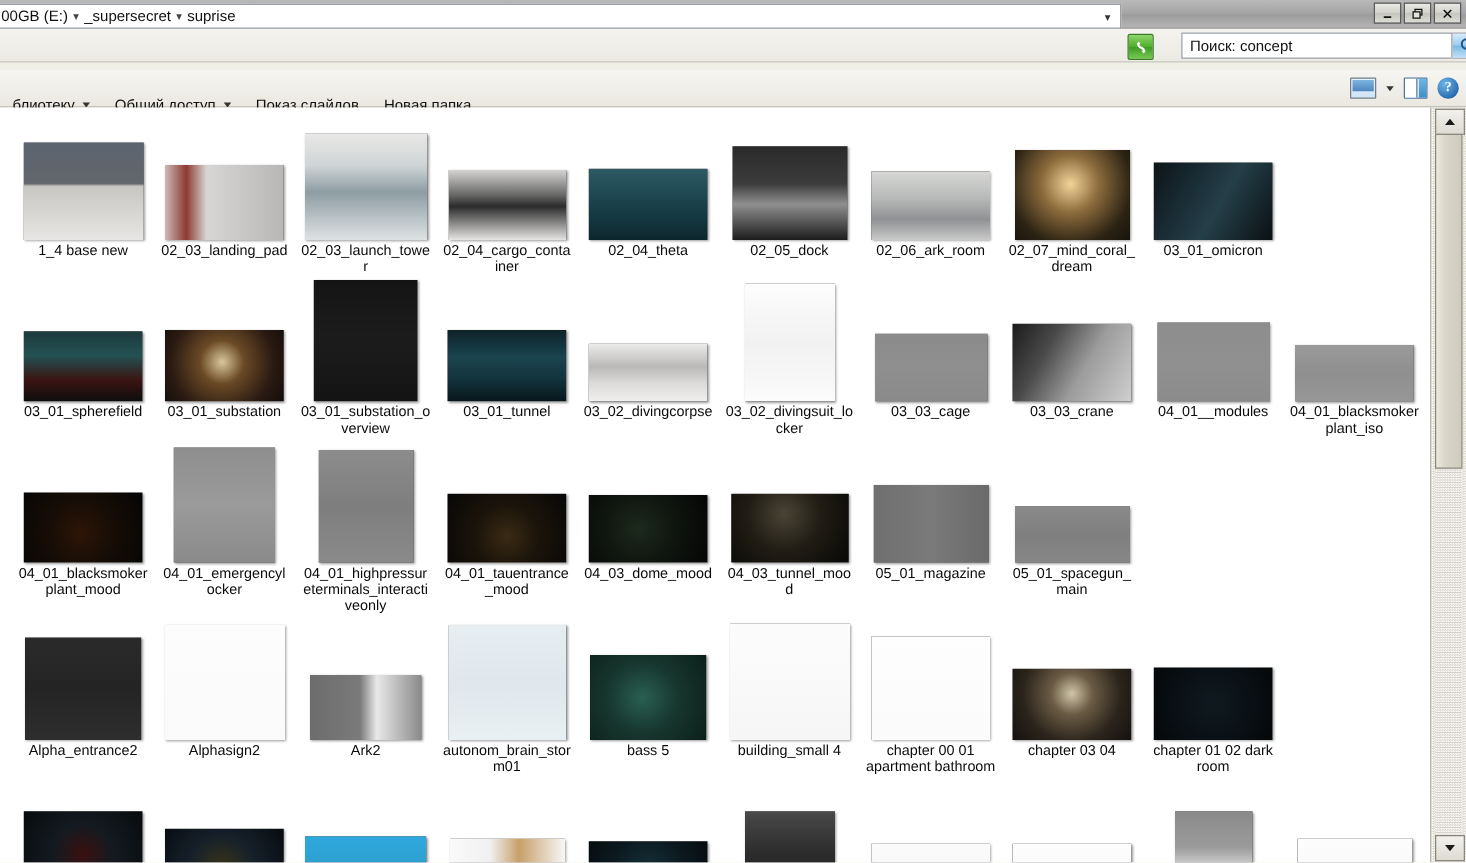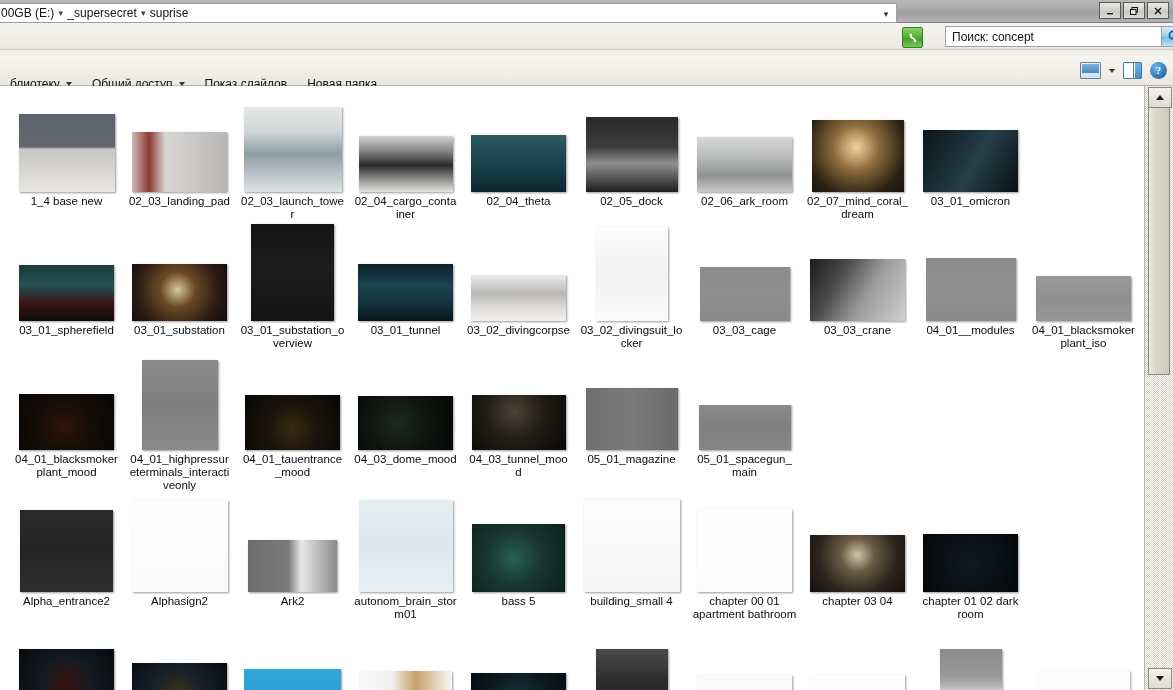--- a/index.html
+++ b/index.html
@@ -396,20 +396,28 @@
           <div class="cell">
             <div class="thumbwrap">
               <div class="thumb" style="width: 95px; height: 56px;">
                 <div class="art" style="background: radial-gradient(circle at 48% 58%, rgb(45, 21, 7) 0%, rgb(22, 13, 6) 45%, rgb(5, 5, 5) 100%); position: absolute; inset: 0px;"></div>
               </div>
             </div>
             <div class="label">04_01_blacksmoker plant_mood</div>
           </div>
           <div class="cell">
             <div class="thumbwrap">
+              <div class="thumb" style="width: 81px; height: 92px;">
+                <div class="art" style="background: linear-gradient(rgb(142, 142, 142) 0%, rgb(154, 154, 154) 50%, rgb(138, 138, 138) 100%); position: absolute; inset: 0px;"></div>
+              </div>
+            </div>
+            <div class="label">04_01_emergencylocker</div>
+          </div>
+          <div class="cell">
+            <div class="thumbwrap">
               <div class="thumb" style="width: 76px; height: 90px;">
                 <div class="art" style="background: linear-gradient(rgb(140, 140, 140) 0%, rgb(126, 126, 126) 50%, rgb(138, 138, 138) 100%); position: absolute; inset: 0px;"></div>
               </div>
             </div>
             <div class="label">04_01_highpressureterminals_interactiveonly</div>
           </div>
           <div class="cell">
             <div class="thumbwrap">
               <div class="thumb" style="width: 95px; height: 55px;">
                 <div class="art" style="background: radial-gradient(circle at 50% 62%, rgb(58, 42, 20) 0%, rgb(26, 19, 10) 45%, rgb(7, 7, 7) 100%); position: absolute; inset: 0px;"></div>

